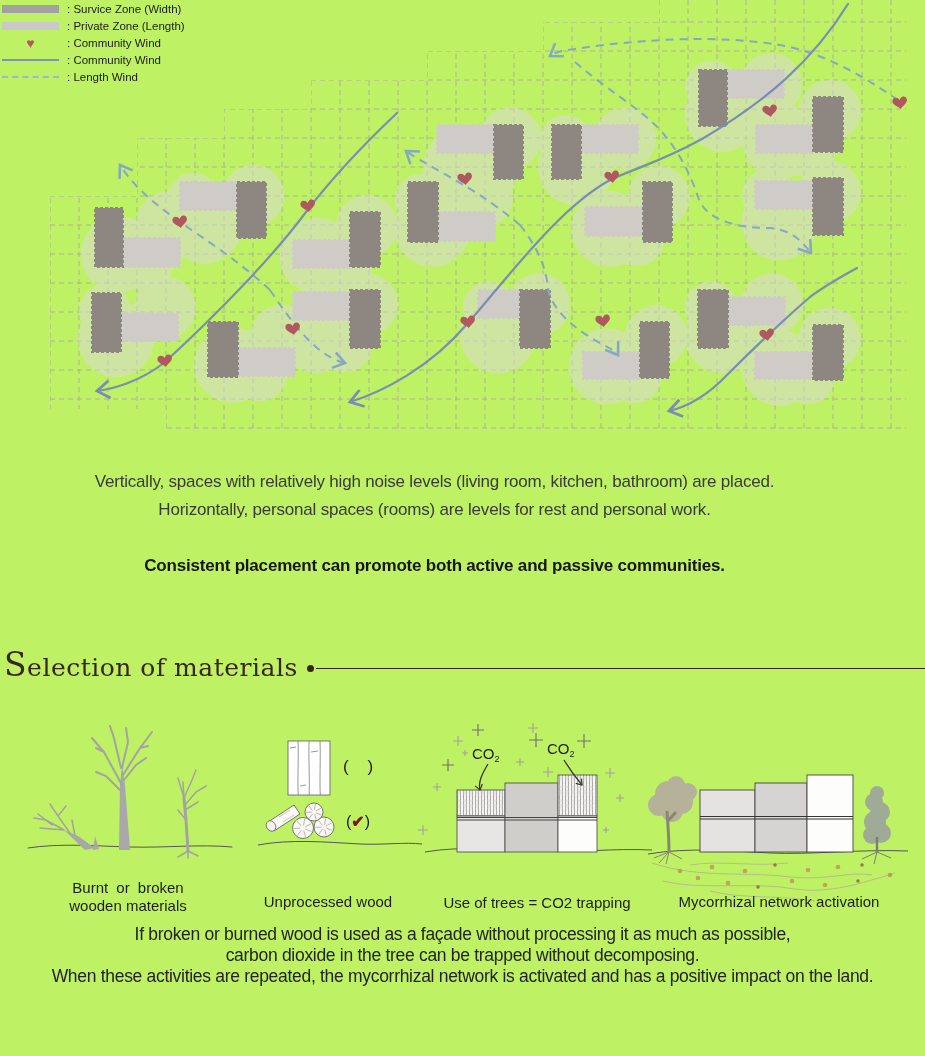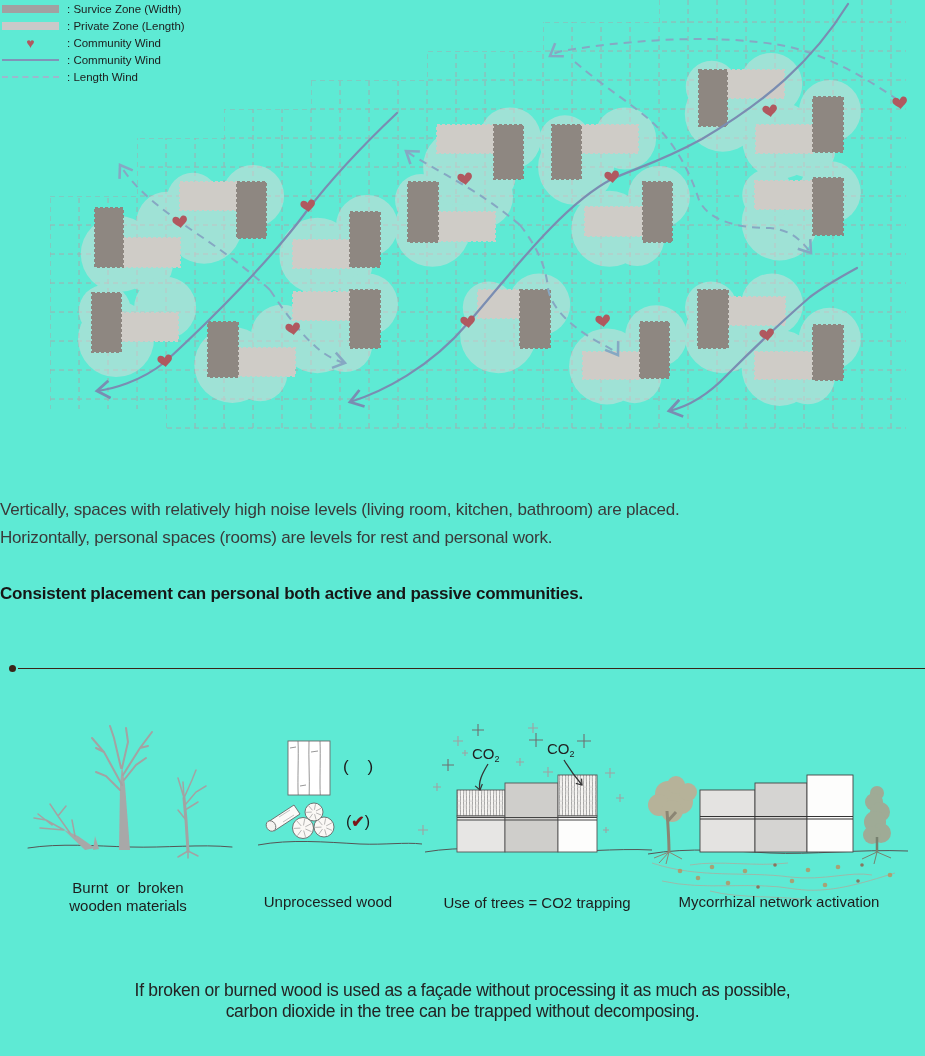--- a/index.html
+++ b/index.html
@@ -1,44 +1,44 @@
 <!DOCTYPE html>
 <html><head>
 <meta charset="utf-8">
 <style>
   html,body{margin:0;padding:0;background:#ffffff;}
-  .page{position:relative;width:925px;height:1056px;background:#5eead4;overflow:hidden;
+  .page{position:relative;width:925px;height:1056px;background:#bef264;overflow:hidden;
         font-family:"Liberation Sans",sans-serif;color:#333;}
   svg{display:block;}
   
   .legend{position:absolute;top:0;left:2px;z-index:5;}
   .legend-row{display:flex;align-items:center;height:17px;}
   .sw{width:57px;flex:0 0 57px;display:flex;align-items:center;justify-content:center;}
   .sw-bar-dark  i{display:block;width:57px;height:8px;background:#a1a1a1;}
   .sw-bar-light i{display:block;width:57px;height:8px;background:#c9c9c9;}
   .sw-heart i{font-style:normal;color:#b0585f;font-size:14px;line-height:10px;}
   .sw-line-solid i{display:block;width:57px;height:0;border-top:2px solid #8094b8;}
   .sw-line-dashed i{display:block;width:57px;height:0;border-top:2px dashed #9db7cd;}
   .legend-label{font-size:11.5px;color:#1c1c1c;margin-left:8px;letter-spacing:0;white-space:nowrap;}
   
   .site-svg{position:absolute;top:0;left:0;}
   
-  .placement{position:absolute;top:496px;left:0;width:869px;}
+  .placement{position:absolute;top:468px;left:0;width:869px;text-align:center;}
   .placement p{margin:0;font-size:17px;line-height:28px;color:#3a3a3a;letter-spacing:-0.2px;}
   .placement .emphasis{margin-top:28px;font-weight:bold;color:#161616;font-size:17px;}
   
   .mat-head{position:absolute;top:645px;left:0;width:925px;height:42px;display:flex;align-items:center;}
   .mat-head .title{font-family:"DejaVu Serif",serif;font-size:25px;color:#3b2418;
         margin-left:4px;letter-spacing:0.5px;line-height:42px;}
   .mat-head .title::first-letter{font-size:33px;}
   .mat-head .dot{width:7px;height:7px;border-radius:50%;background:#3b2418;margin:4px 0 0 9px;flex:0 0 7px;}
   .mat-head .rule{flex:1;height:0;border-top:1.6px solid #3b2418;margin:4px 0 0 2px;}
   .mat-svg{position:absolute;top:690px;left:0;}
   
-  .notes{position:absolute;top:980px;left:0;width:925px;text-align:center;}
+  .notes{position:absolute;top:924px;left:0;width:925px;text-align:center;}
   .notes p{margin:0;font-size:17.5px;line-height:21px;color:#232323;letter-spacing:-0.3px;}
 </style>
 </head>
 <body>
 
 <div class="page">
 
   <svg id="site-svg" class="site-svg" width="925" height="445" viewBox="0 0 925 445">
       <defs>
         <marker id="mS" viewBox="-9 -7 12 14" refX="0" refY="0" markerWidth="10" markerHeight="10" orient="auto">
@@ -246,24 +246,25 @@
         <span class="sw sw-line-dashed">
           <i></i>
         </span>
         <span class="legend-label">: Length Wind</span>
       </div>
     </div>
 
   <div class="placement">
     <p>Vertically, spaces with relatively high noise levels (living room, kitchen, bathroom) are placed.</p>
     <p>Horizontally, personal spaces (rooms) are levels for rest and personal work.</p>
-    <p class="emphasis">Consistent placement can personal both active and passive communities.</p>
+    <p class="emphasis">Consistent placement can promote both active and passive communities.</p>
   </div>
 
   <div class="mat-head">
+    <span class="title">Selection of materials</span>
     <span class="dot"></span>
     <span class="rule"></span>
   </div>
 
   <svg id="mat-svg" class="mat-svg" width="925" height="240" viewBox="0 0 925 240">
     <defs>
       <pattern id="hatch" width="6" height="14" patternUnits="userSpaceOnUse">
         <rect width="6" height="14" fill="#f6f5f2"></rect>
         <path d="M1.5,0 C2.2,4 1,9 1.8,14 M4.5,0 C3.8,5 5,10 4.2,14" stroke="#8d8d8d" stroke-width="0.8" fill="none"></path>
       </pattern>
@@ -406,15 +407,16 @@
       <text x="128" y="221">wooden materials</text>
       <text x="328" y="217">Unprocessed wood</text>
       <text x="537" y="218">Use of trees = CO2 trapping</text>
       <text x="779" y="217">Mycorrhizal network activation</text>
     </g>
   </svg>
 
   <div class="notes">
     <p>If broken or burned wood is used as a façade without processing it as much as possible,</p>
     <p>carbon dioxide in the tree can be trapped without decomposing.</p>
+    <p>When these activities are repeated, the mycorrhizal network is activated and has a positive impact on the land.</p>
   </div>
 
 </div>
 
 </body></html>

